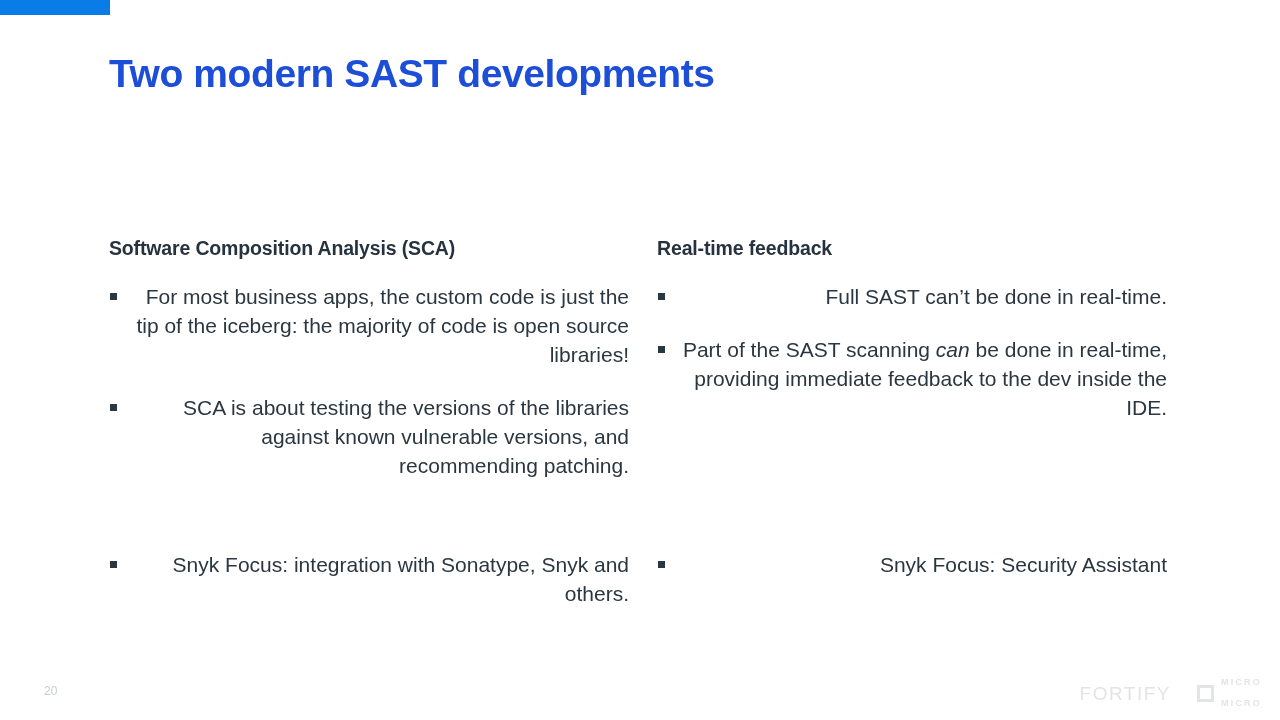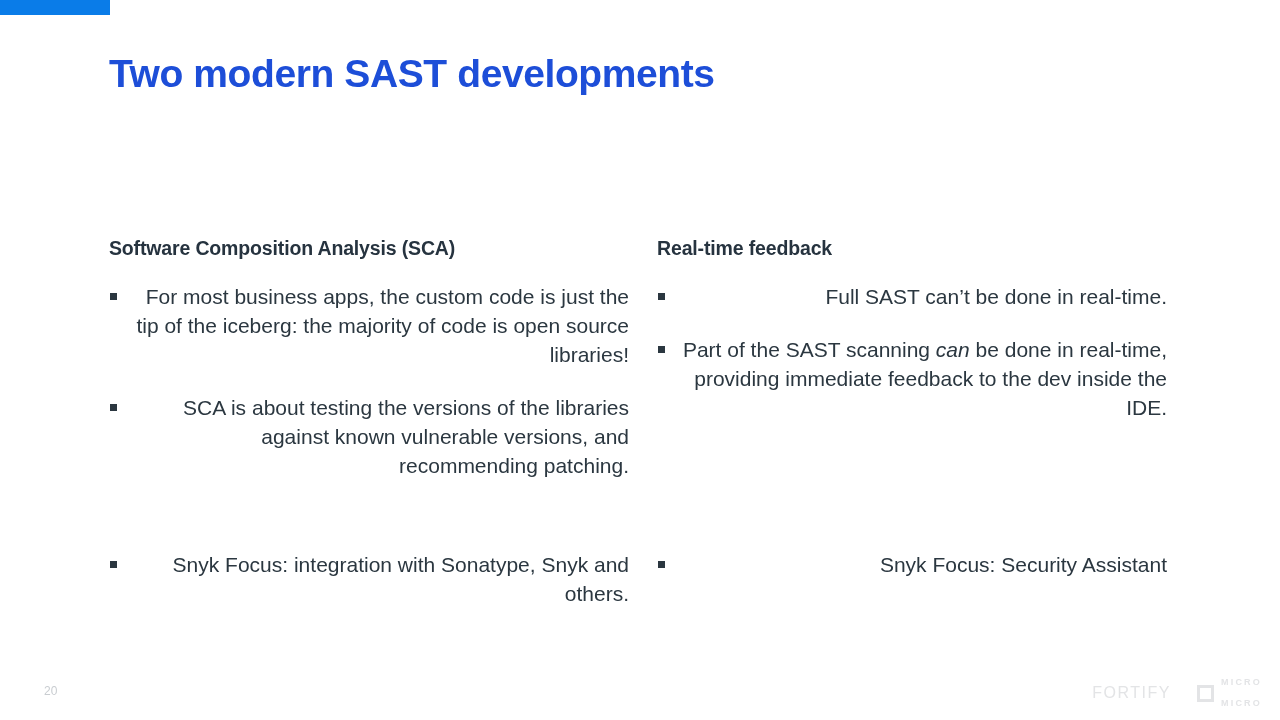--- a/index.html
+++ b/index.html
@@ -112,21 +112,21 @@
 
   .footer-brand {
     position: absolute;
     right: 18px;
     bottom: 12px;
     display: flex;
     align-items: center;
     gap: 26px;
   }
   .fortify-mark {
-    font-size: 16px;
+    font-size: 19px;
     letter-spacing: 1.5px;
     color: #e3e4e6;
     line-height: 1;
   }
   .mf-logo {
     display: flex;
     align-items: center;
     gap: 7px;
   }
   .mf-square {

